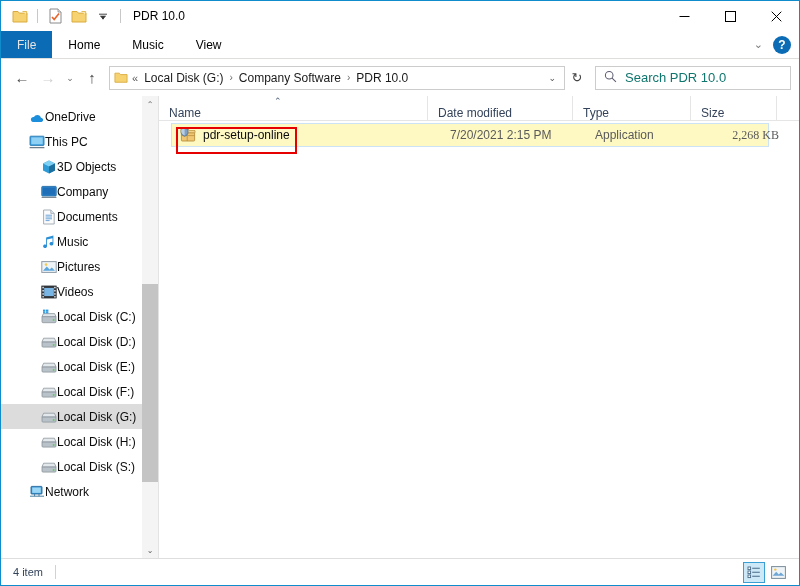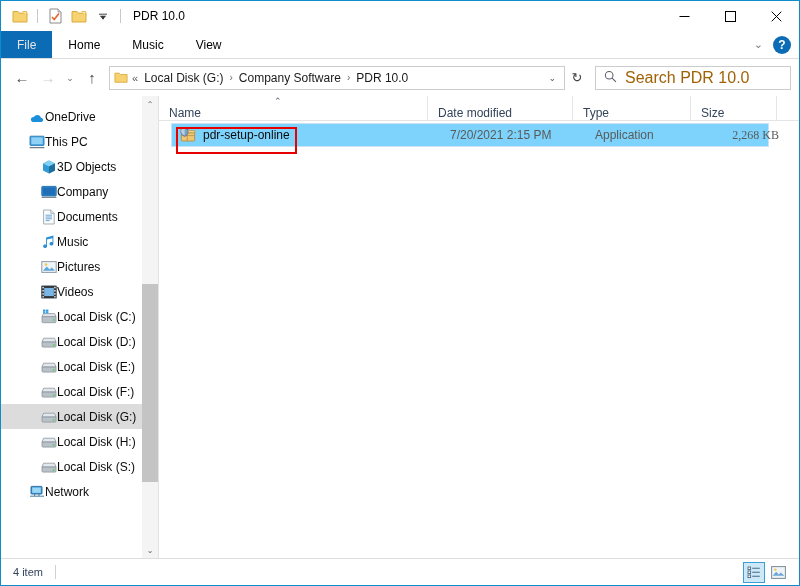--- a/index.html
+++ b/index.html
@@ -88,21 +88,21 @@
   .crumb-sep { color: #6a6a6a; font-size: 10px; margin: 0 5px; }
   .addr-dd { margin-left: auto; padding: 0 6px; font-size: 9px; color: #555; }
   .refresh { width: 24px; height: 24px; display: flex; align-items: center; justify-content: center; font-size: 13px; color: #444; }
 
   .searchbox {
     width: 196px; height: 24px; margin-left: 6px;
     border: 1px solid #cccccc; background: #ffffff;
     display: flex; align-items: center; gap: 8px; padding: 0 8px;
     flex: 0 0 196px;
   }
-  .search-ph { font-size: 16px; color: #a16207; }
+  .search-ph { font-size: 13px; color: #0f766e; }
 
   
   .body { flex: 1 1 auto; display: flex; min-height: 0; }
 
   
   .navpane {
     width: 158px; flex: 0 0 158px;
     background: #ffffff;
     border-right: 1px solid #e3e3e3;
     display: flex; position: relative;
@@ -150,21 +150,21 @@
   .sortcaret {
     position: absolute; left: 115px; top: 0px;
     font-size: 9px; color: #4a5a73;
   }
 
   .rows { flex: 1 1 auto; position: relative; padding-top: 2px; }
   .row {
     height: 24px; display: flex; align-items: stretch; margin: 0 30px 0 2px;
   }
   .row.selected {
-    background: #7dd3fc; border: 1px solid #cce3f5; margin-left: 12px;
+    background: #fef9c3; border: 1px solid #cce3f5; margin-left: 12px;
   }
   .cell { display: flex; align-items: center; font-size: 12px; color: #5a5a5a; padding-left: 10px; }
   .cell.name { width: 268px; flex: 0 0 268px; color: #0b0b0b; gap: 6px; padding-left: 8px; }
   .cell.date { width: 145px; flex: 0 0 145px; }
   .cell.type { width: 118px; flex: 0 0 118px; }
   .cell.size { width: 86px; flex: 0 0 86px; justify-content: flex-end; padding-right: 10px; padding-left: 0; font-family: Liberation Serif, serif; }
 
   .annot {
     position: absolute; border: 2px solid #e60000;
     pointer-events: none;

